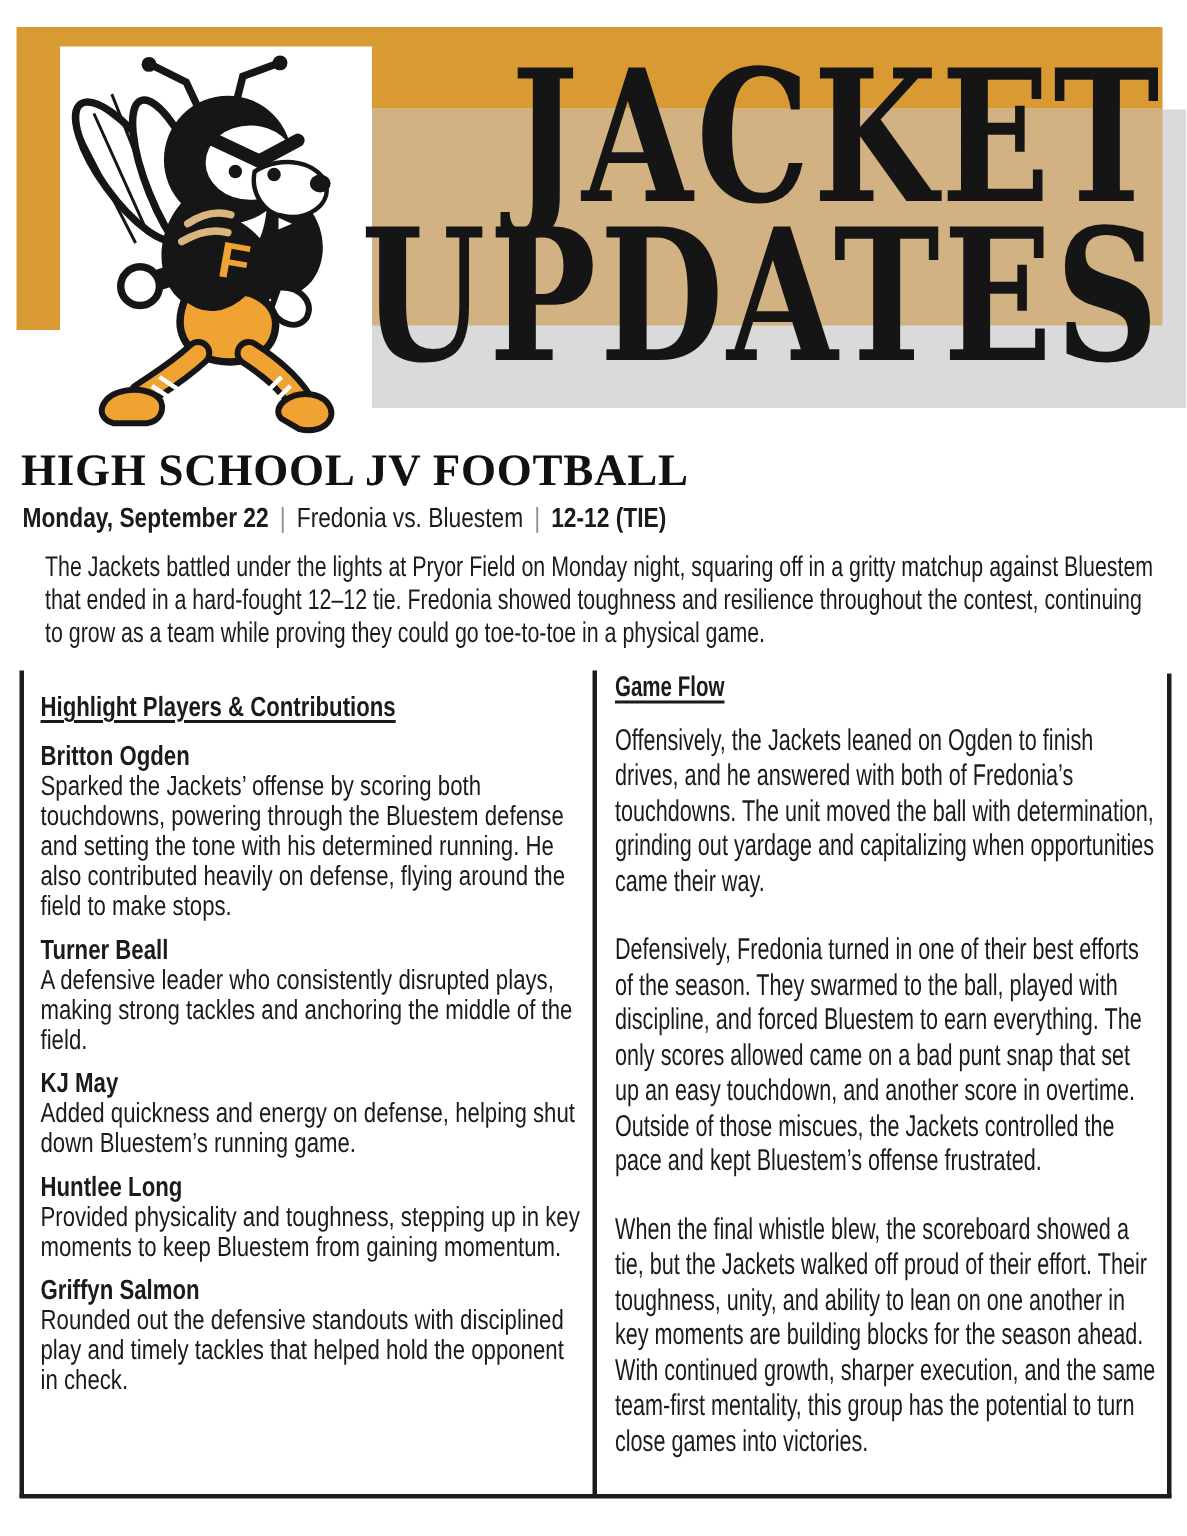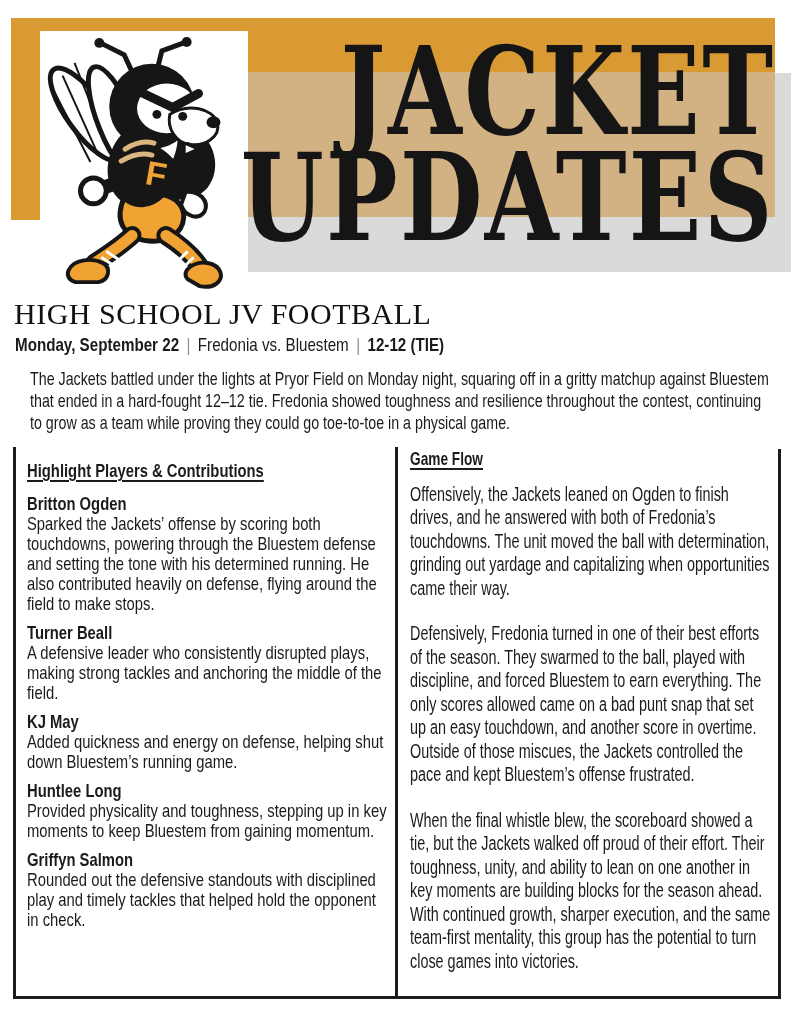--- a/index.html
+++ b/index.html
@@ -19,21 +19,21 @@
     position:absolute;right:16px;line-height:1;white-space:nowrap;
     font-family:"DejaVu Serif",serif;font-weight:bold;color:#151515;
     font-size:122px;letter-spacing:3px;
     transform:scaleX(0.78);transform-origin:100% 0;
   }
   .masthead-line.l1{top:30px;}
   .masthead-line.l2{top:136px;}
   
   .page-title{
     position:absolute;left:14px;top:297px;
-    font-family:"Liberation Serif",serif;font-size:30px;font-weight:normal;
+    font-family:"Liberation Serif",serif;font-size:30px;font-weight:bold;
     color:#111;white-space:nowrap;letter-spacing:.5px;
   }
   .meta-row{
     position:absolute;left:15px;top:334px;white-space:nowrap;
     font-size:18.5px;line-height:22px;
     transform:scaleX(0.82);transform-origin:0 0;
   }
   .meta-row .b{font-weight:bold;}
   .sep{color:#8f8f8f;padding:0 9px;font-weight:normal;}
   

